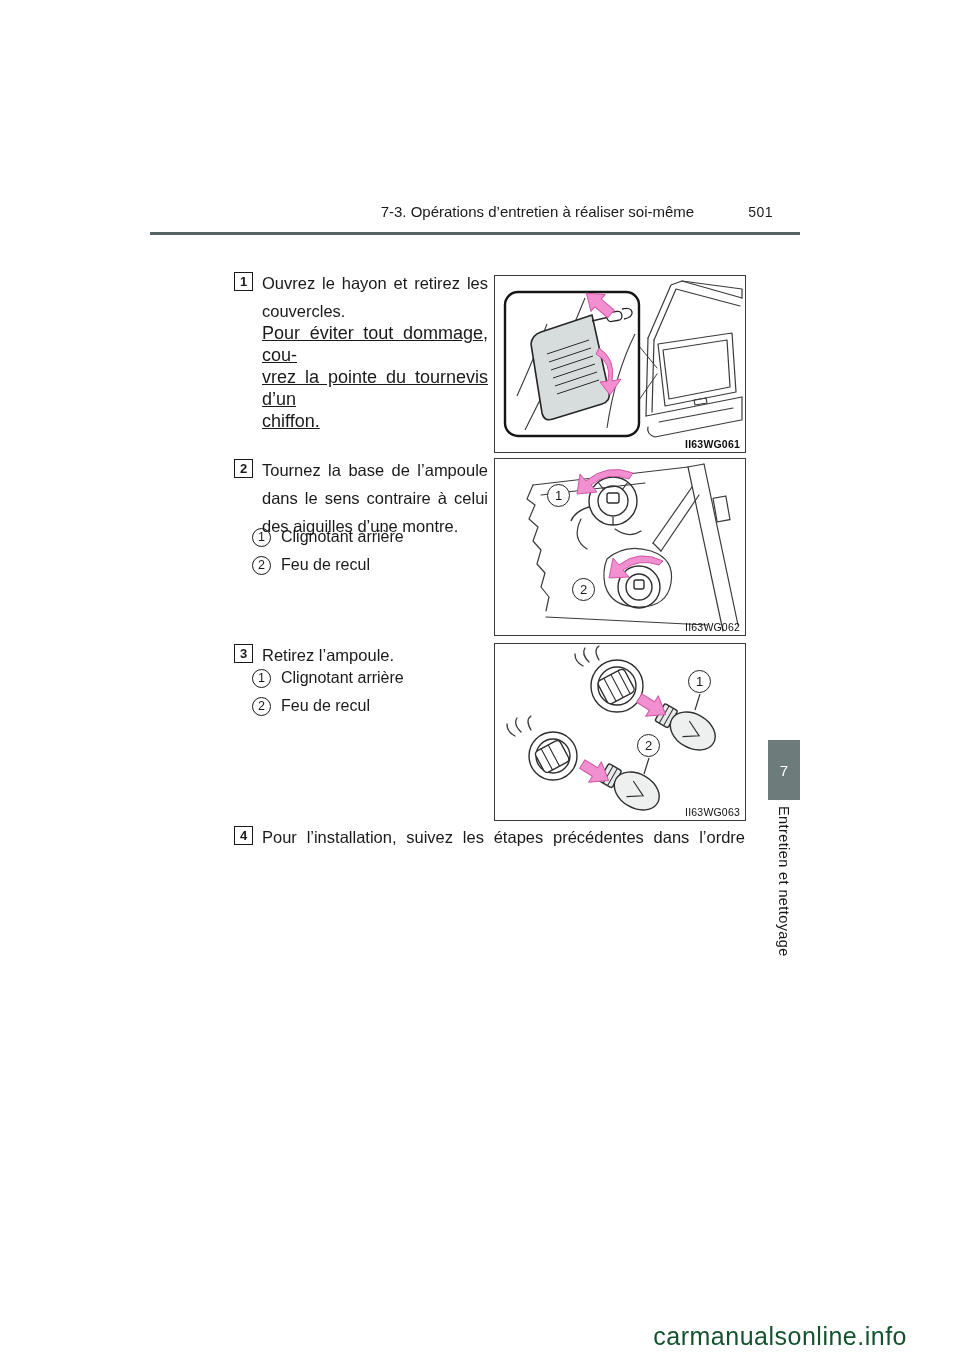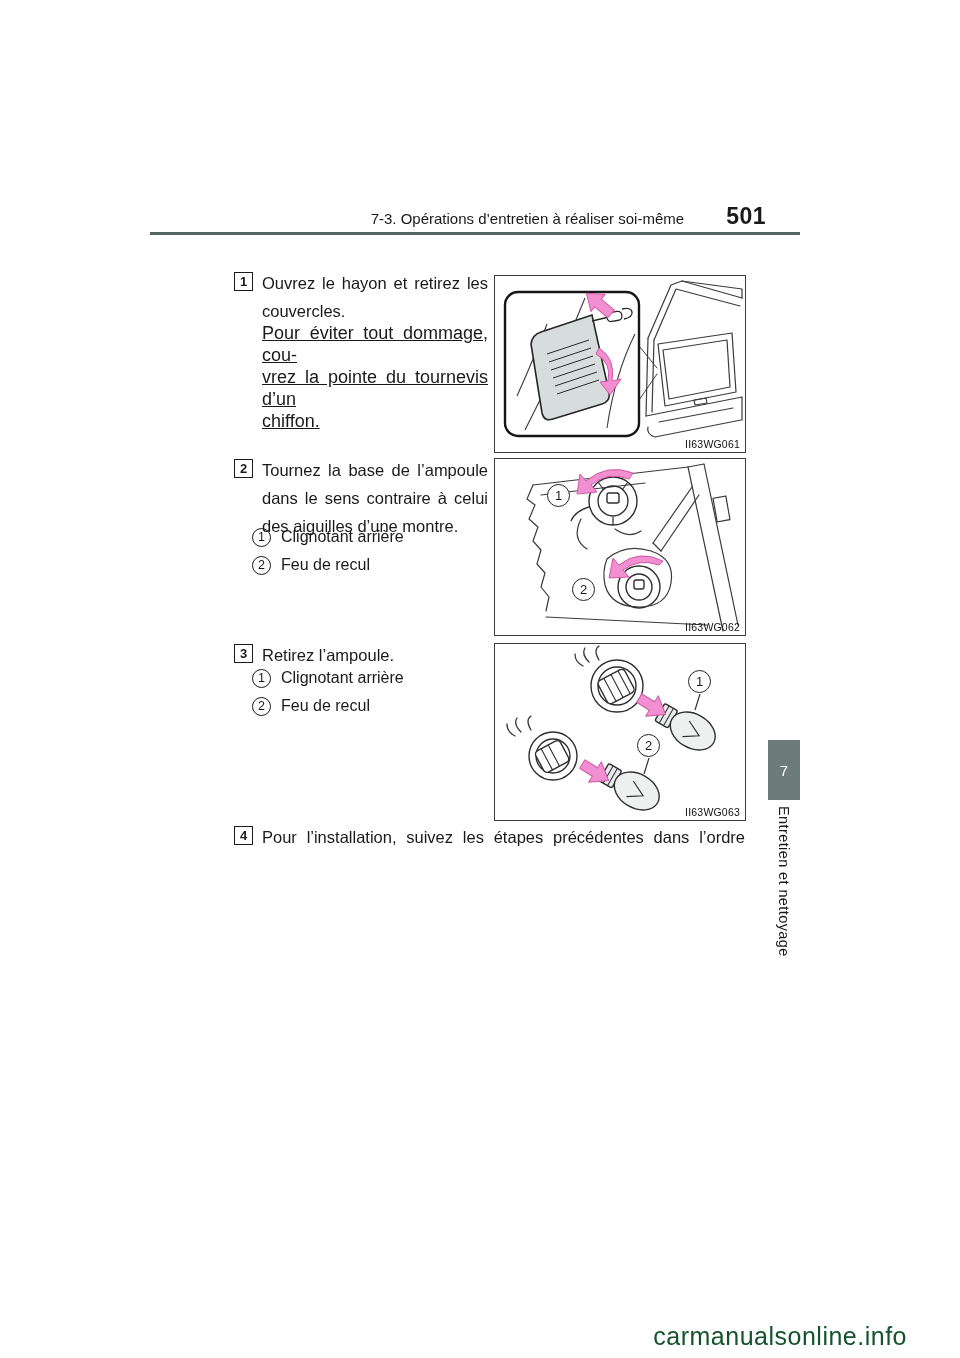--- a/index.html
+++ b/index.html
@@ -1,22 +1,22 @@
 <!DOCTYPE html>
 <html><head>
 <meta charset="utf-8">
 <style>
   html,body{margin:0;padding:0;background:#fff;}
   .page{position:relative;width:960px;height:1358px;background:#ffffff;overflow:hidden;
         font-family:"Liberation Sans","DejaVu Sans",sans-serif;color:#1a1a1a;}
 
   
-  .runhead{position:absolute;top:203px;left:9px;width:757px;display:flex;justify-content:flex-end;align-items:baseline;gap:42px;}
+  .runhead{position:absolute;top:203px;left:16px;width:757px;display:flex;justify-content:flex-end;align-items:baseline;gap:42px;}
   .runhead .sec{font-size:15px;white-space:nowrap;}
-  .runhead .pn{font-size:23px;font-weight:bold;letter-spacing:0.5px;}
+  .runhead .pn{font-size:14px;font-weight:normal;letter-spacing:0.5px;margin-left:12px;}
   .rule{position:absolute;left:150px;top:232px;width:650px;height:3px;background:#566564;}
 
   
   .sect{position:absolute;left:226px;top:243px;display:flex;align-items:center;gap:10px;font-weight:bold;font-size:17.5px;white-space:nowrap;}
   .sect .sq{width:11px;height:11px;background:#6d7b7a;flex:0 0 auto;}
 
   
   .step{position:absolute;display:flex;gap:9px;}
   .stepnum{width:19px;height:19px;border:1.6px solid #1a1a1a;font-size:13px;font-weight:bold;
            display:flex;align-items:center;justify-content:center;margin-top:3px;flex:0 0 auto;box-sizing:border-box;}
@@ -63,21 +63,21 @@
       <div class="j">Ouvrez le hayon et retirez les</div>
       <div>couvercles.</div>
     </div>
   </div>
   <div class="note">
     <div class="j">Pour éviter tout dommage, cou-</div>
     <div class="j">vrez la pointe du tournevis d’un</div>
     <div>chiffon.</div>
   </div>
 
-  <div class="fig" style="top:275px;">
+  <div class="fig" style="top:275px;font-weight:bold;">
     <svg viewBox="0 0 250 176">
       <g fill="none" stroke="#3b3b3b" stroke-width="1.2" stroke-linecap="round" stroke-linejoin="round">
         <path d="M153 62 L176 9 L187 5 L247 22"></path>
         <path d="M159 64 L181 13 L245 30"></path>
         <path d="M187 5 L247 13 L247 22"></path>
         <path d="M153 62 L151 140"></path>
         <path d="M159 64 L157 136"></path>
         <path d="M163 68 L237 57 L241 116 L170 130 Z"></path>
         <path d="M168 74 L232 64 L235 111 L174 123 Z"></path>
         <path d="M151 140 L247 121"></path>

